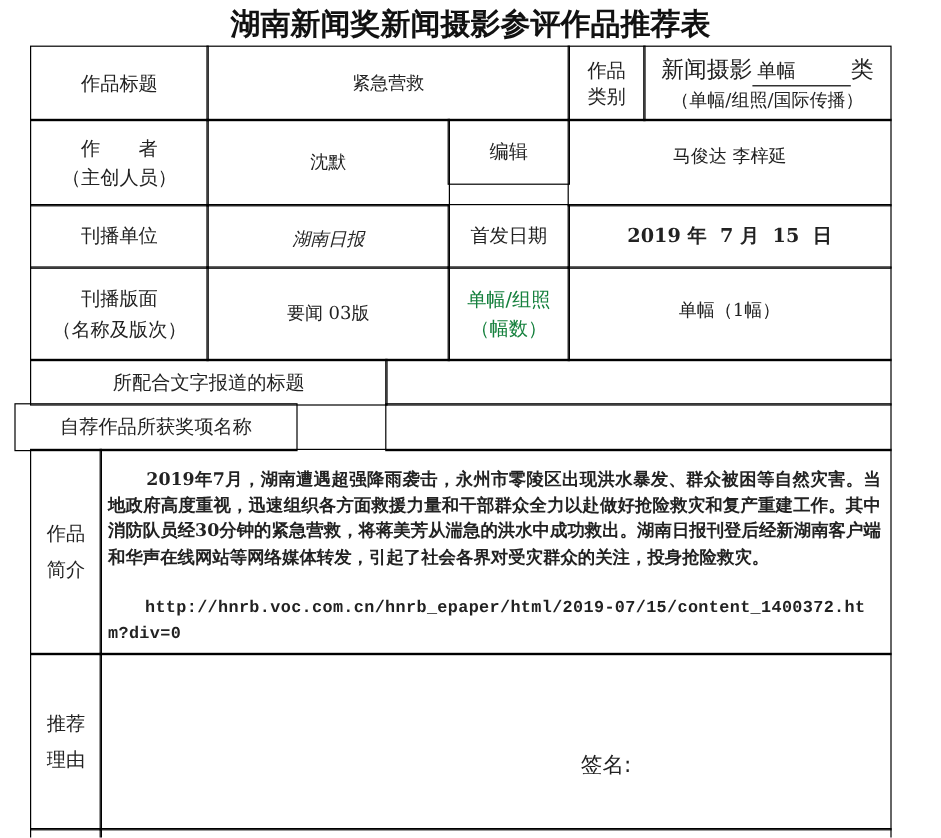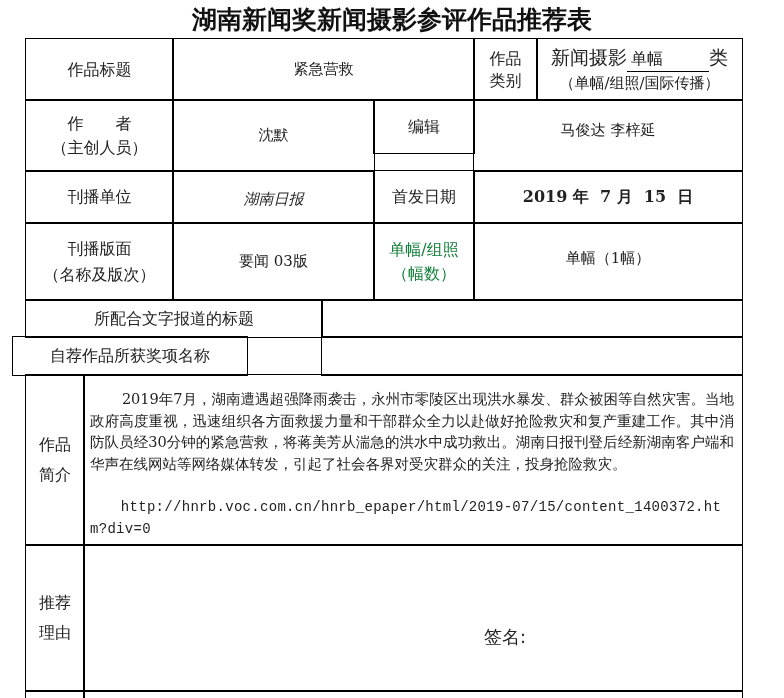--- a/index.html
+++ b/index.html
@@ -6,21 +6,21 @@
   body { width:784px; height:698px; position:relative; overflow:hidden;
          font-family:"DejaVu Sans","Liberation Sans",sans-serif; color:#111; }
   .title { position:absolute; left:0; top:4px; width:784px; text-align:center;
            font-size:25px; font-weight:bold; letter-spacing:0px; line-height:32px; }
   .cell { position:absolute; box-sizing:border-box; border:1.5px solid #000;
           display:flex; align-items:center; justify-content:center; text-align:center; }
   .lbl { font-size:16px; line-height:24px; color:#222; }
   .val { font-family:"DejaVu Serif","Liberation Serif",serif; font-size:15px; color:#222; }
   .vert { flex-direction:column; }
   .para { position:absolute; box-sizing:border-box; font-family:"DejaVu Serif","Liberation Serif",serif;
-          font-size:14.5px; line-height:21.5px; color:#222; text-align:justify; padding:12px 6px; }
+          font-size:14.5px; line-height:21.5px; color:#222; text-align:justify; padding:12px 6px;font-weight:bold; }
   .ind { text-indent:2.2em; }
   .url { font-family:"Liberation Mono","DejaVu Sans Mono",monospace; font-size:14px; letter-spacing:0.3px; }
   .uline { border-bottom:1px solid #000; display:inline-block; min-width:78px; text-align:left; padding-left:4px; }
   .sig { position:absolute; font-size:18px; color:#222; }
 </style>
 </head>
 <body>
 
 <div class="title">湖南新闻奖新闻摄影参评作品推荐表</div>
 

